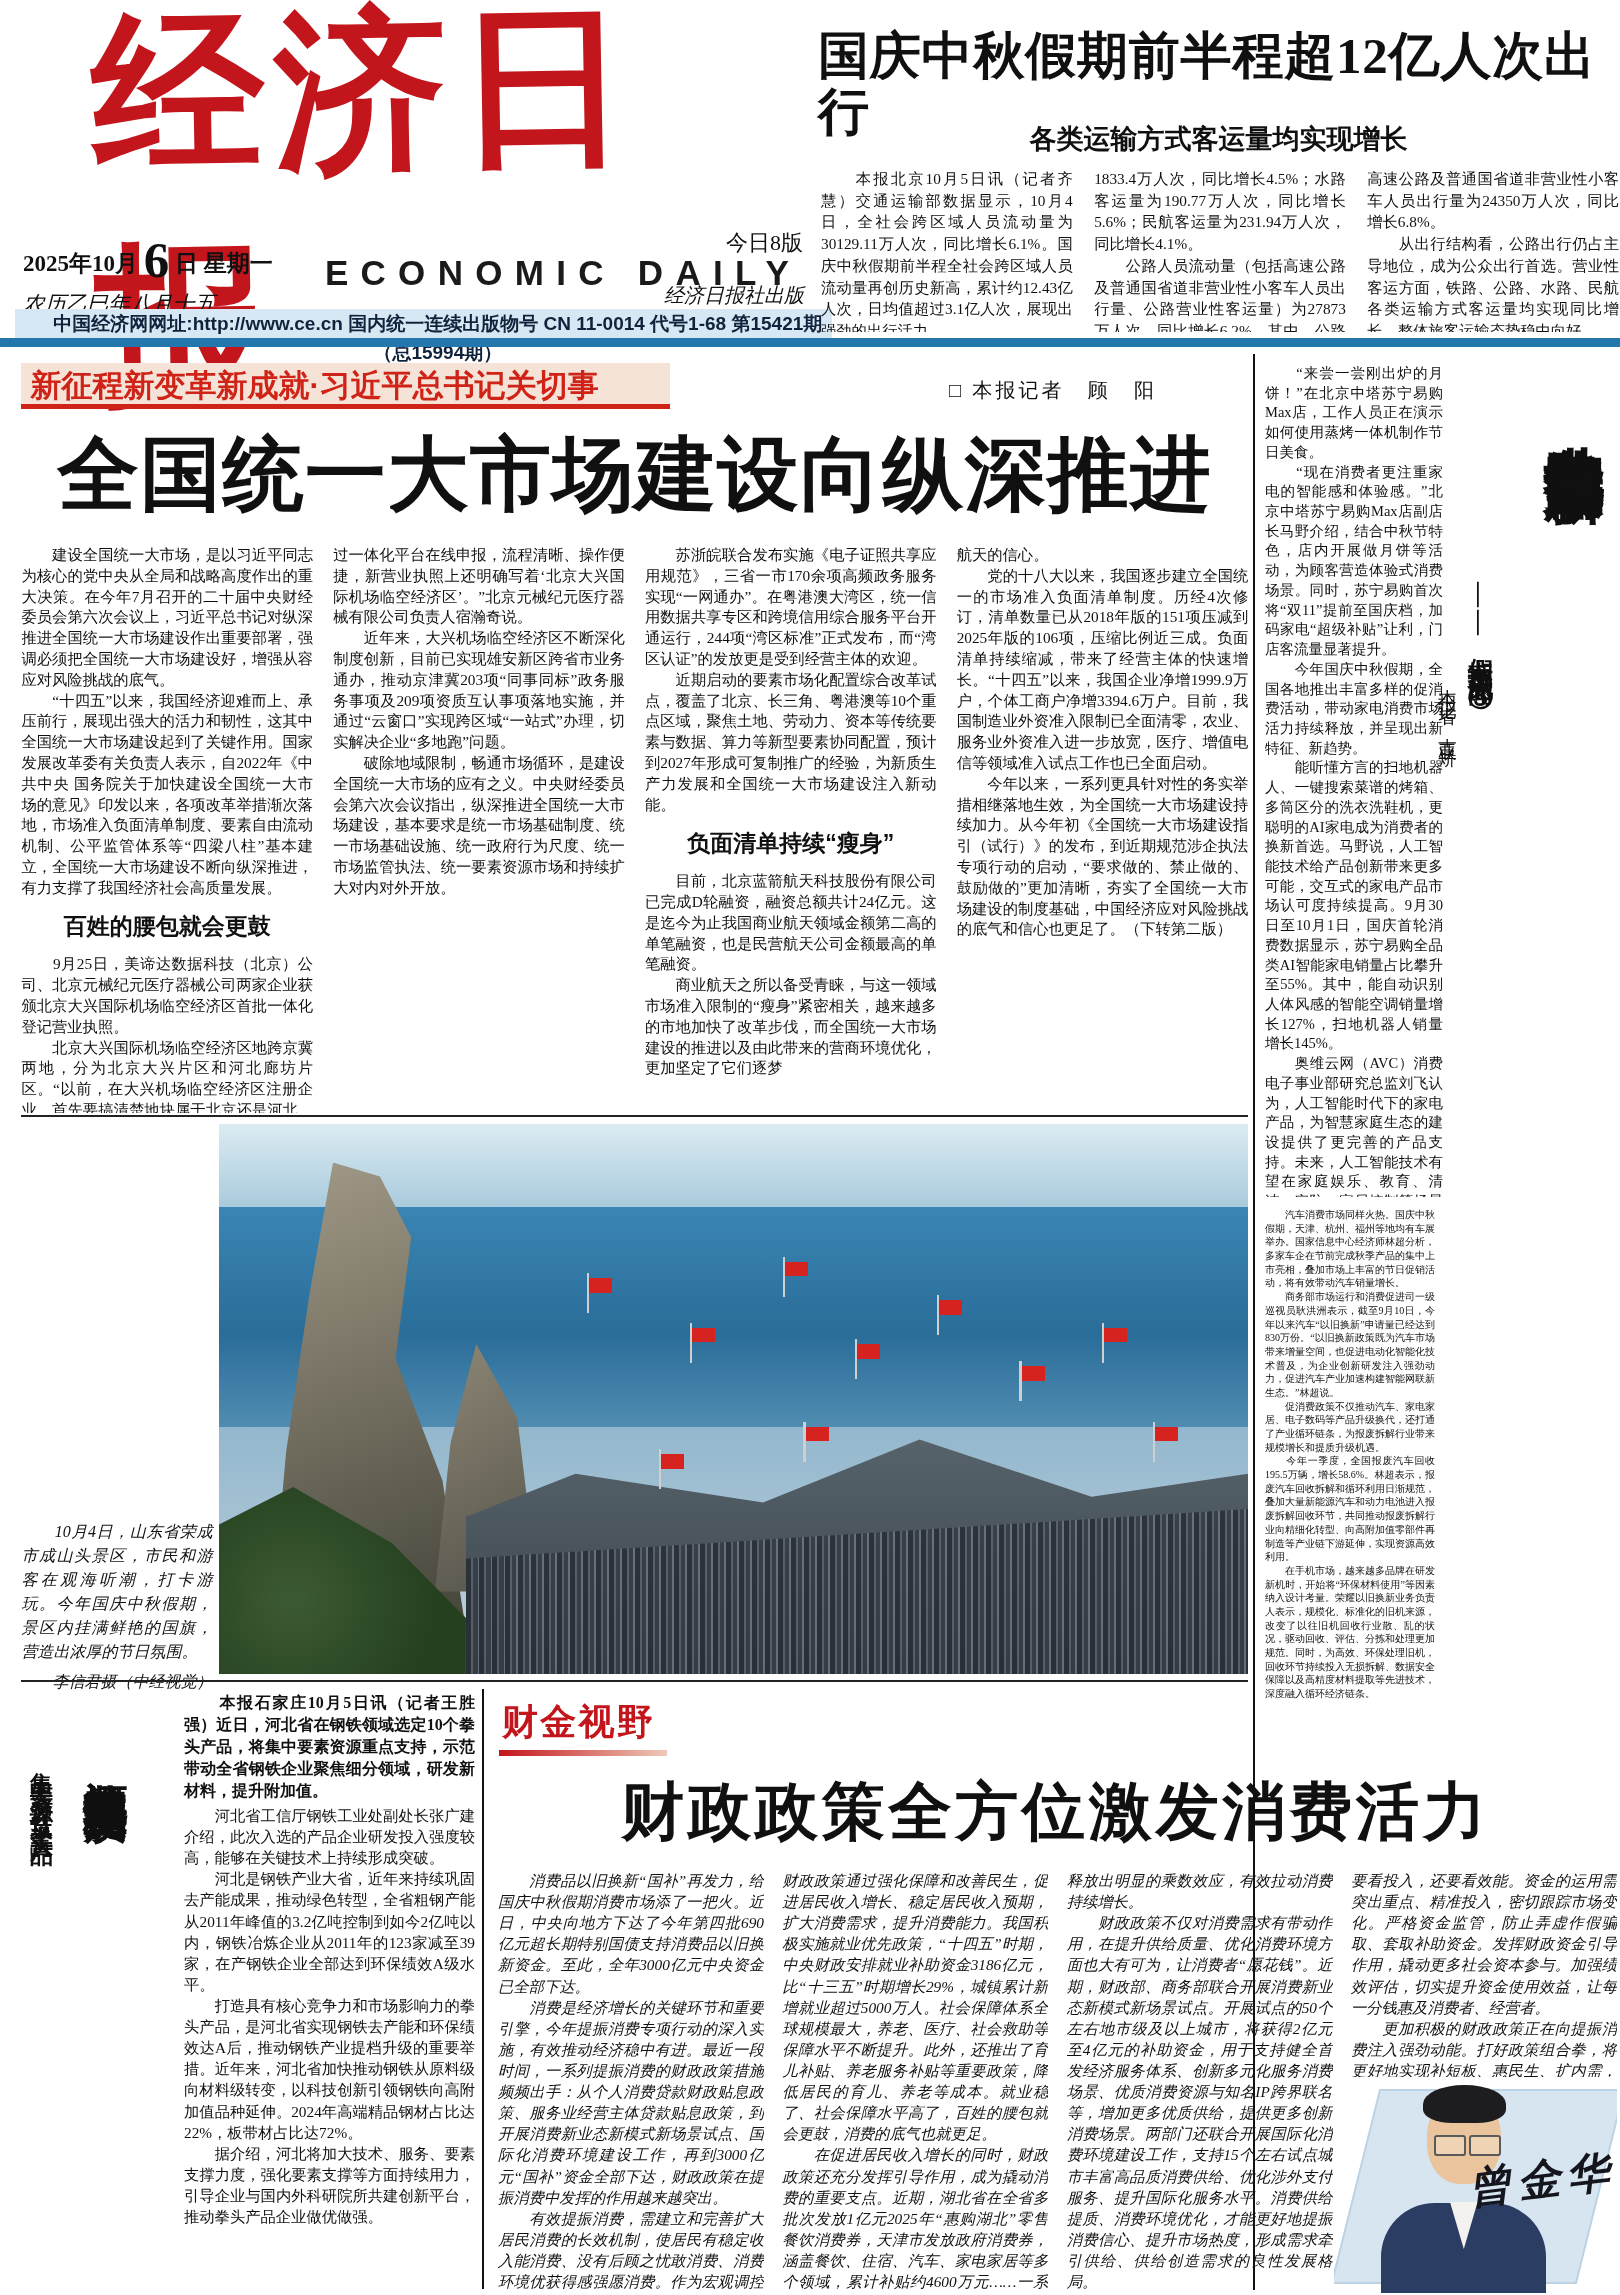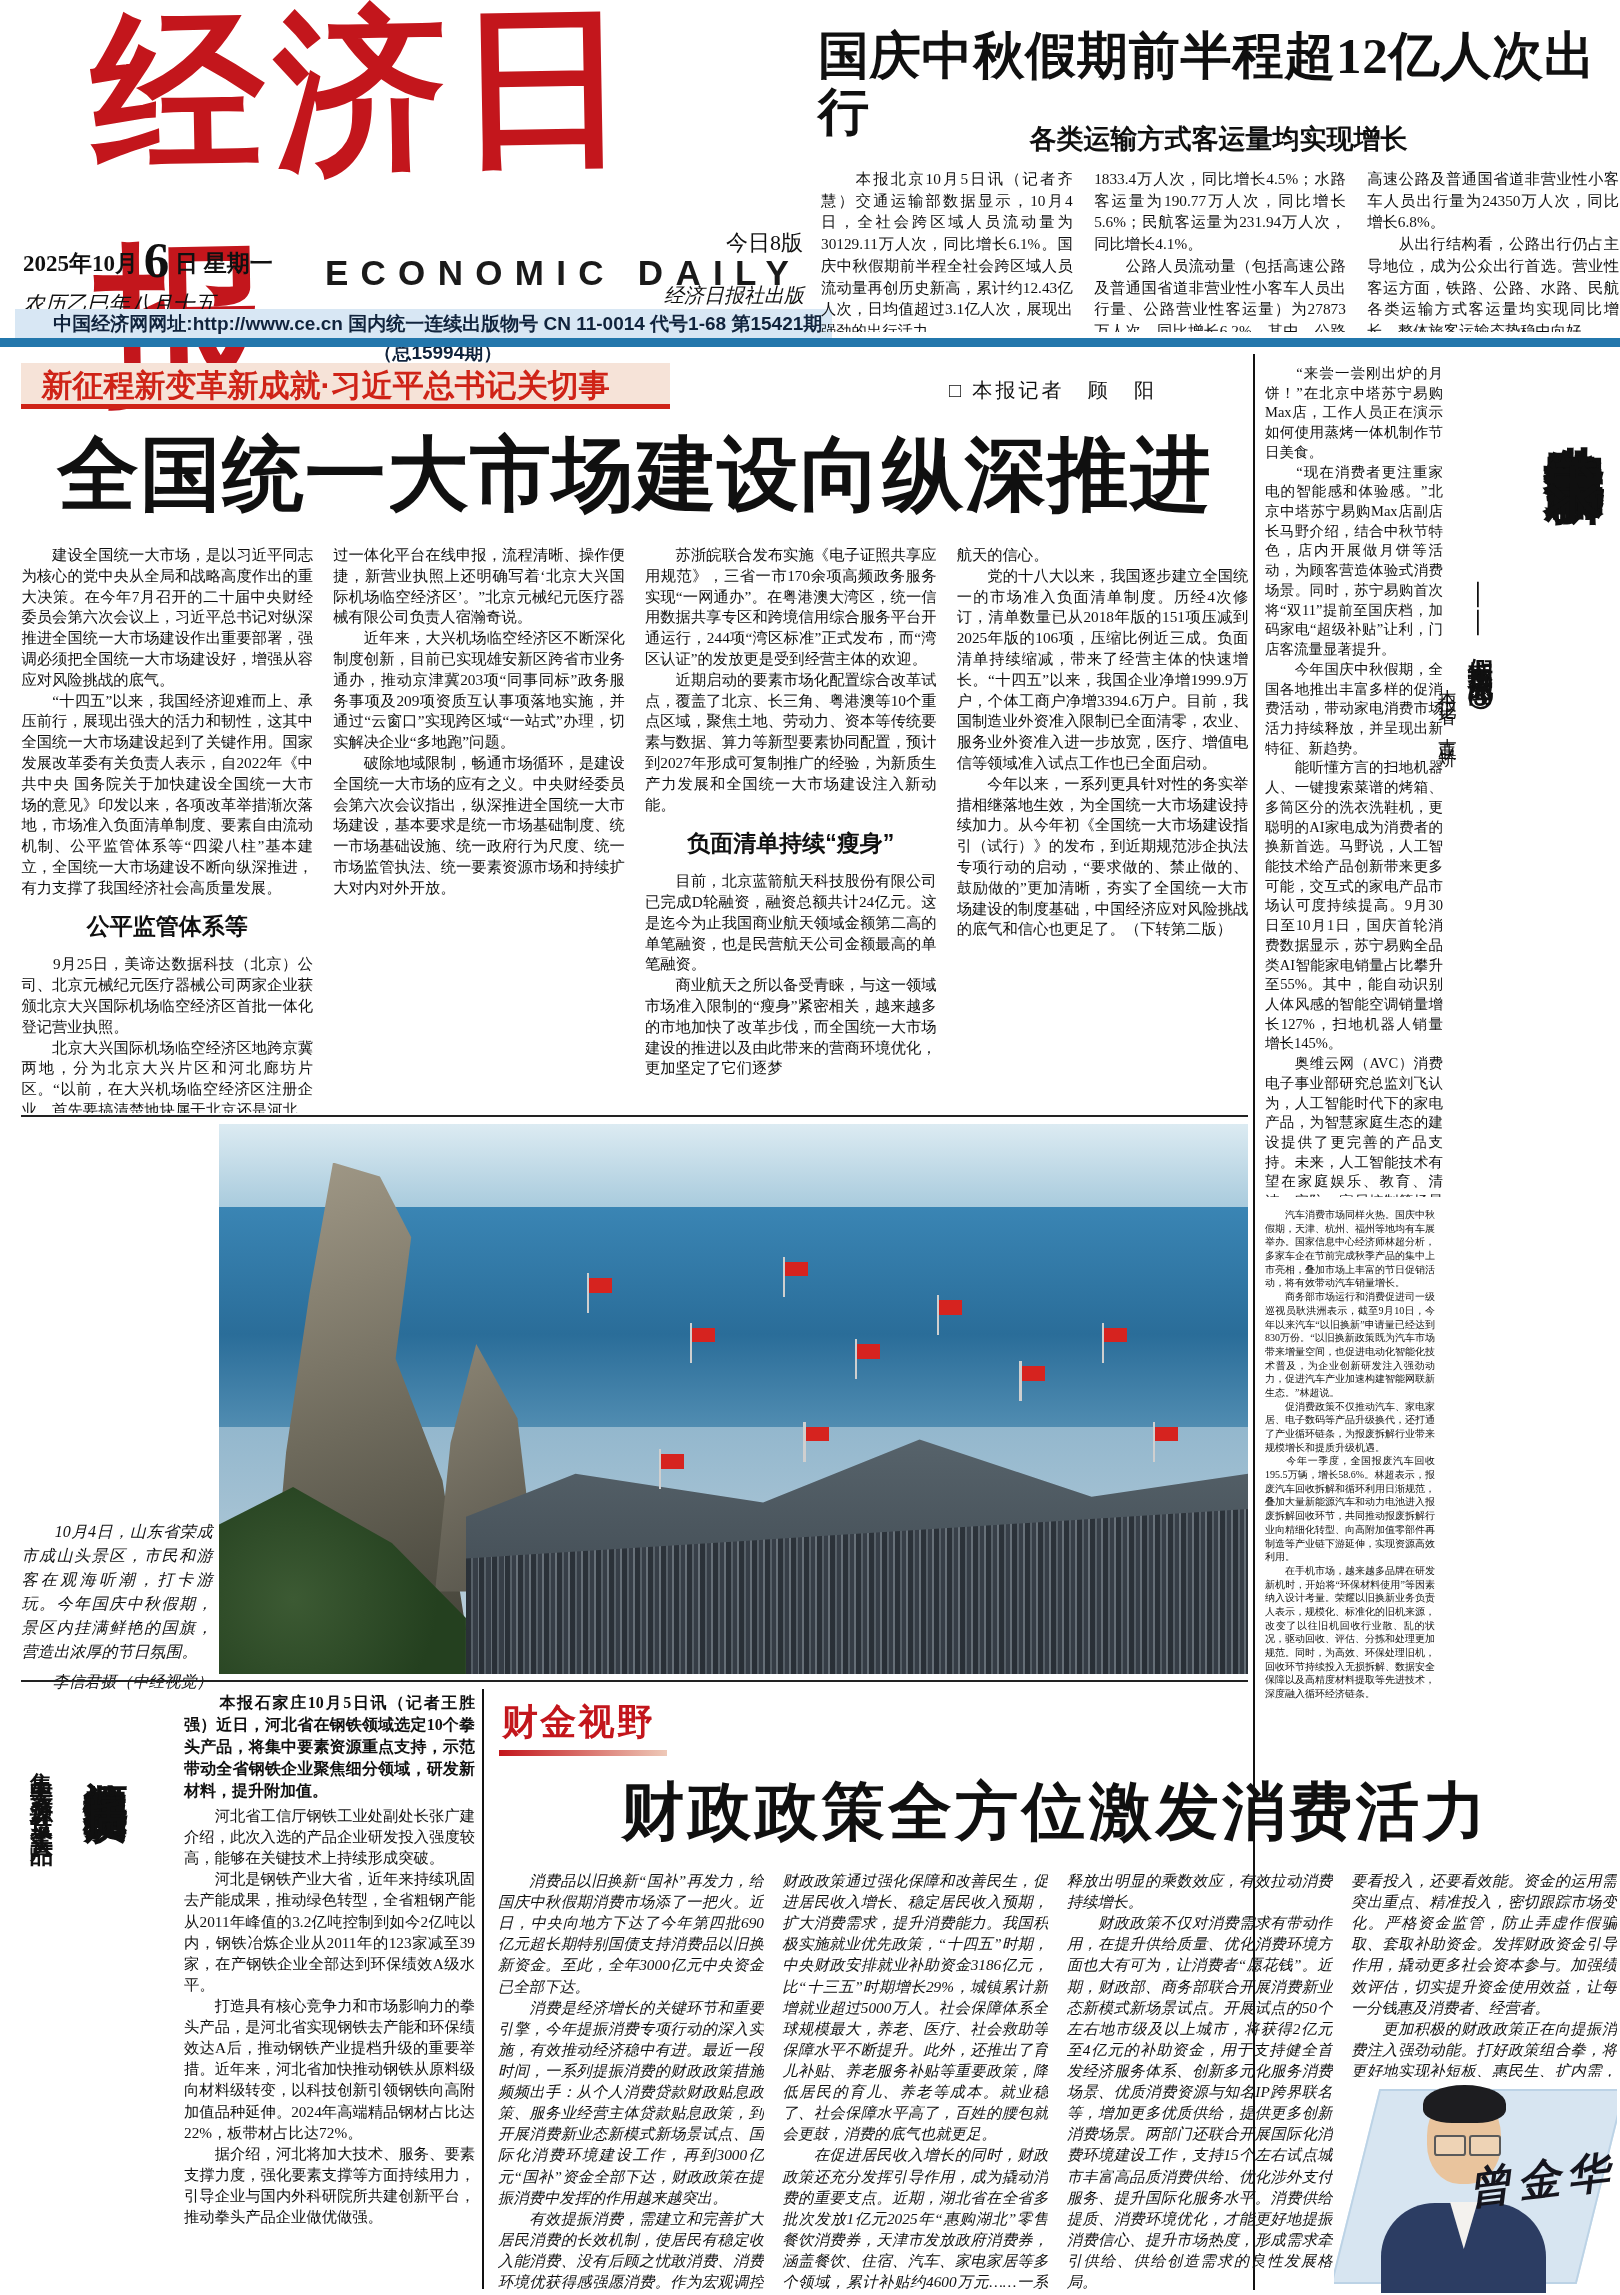--- a/index.html
+++ b/index.html
@@ -16,21 +16,21 @@
   .edition{left:658px;top:231px;width:145px;text-align:right;font-size:22px;line-height:1.1;}
   .publisher{left:636px;top:282px;width:168px;text-align:right;font-size:20px;font-style:italic;}
   .infobar{left:15.3px;top:309px;width:789px;height:29px;background:#d8e7f4;text-align:center;font-size:19px;font-weight:bold;line-height:29px;font-family:"Liberation Sans","DejaVu Sans",sans-serif;color:#10233c;padding-left:28px;}
   .bluerule{left:0;top:338px;width:1621px;height:9.2px;background:#2377ac;}
   
   .ts-headline{left:818px;top:27.6px;width:801px;text-align:left;font-size:51px;font-weight:700;letter-spacing:0.8px;line-height:1.1;}
   .ts-subhead{left:818px;top:121px;width:801px;text-align:center;font-size:27px;font-weight:bold;}
   .ts-cols{left:821px;top:168px;width:798px;height:164px;display:flex;gap:21.4px;}
   .ts-cols>div{flex:1;font-size:15.3px;line-height:1.42;overflow:hidden;}
   
-  .banner{left:21.4px;top:363px;width:649px;height:46px;background:#f6e3d8;border-bottom:5.4px solid #cf2317;color:#cf2317;font-size:31px;font-weight:900;font-family:"Liberation Sans","DejaVu Sans",sans-serif;line-height:46px;padding-left:20px;box-sizing:border-box;}
+  .banner{left:21.4px;top:363px;width:649px;height:46px;background:#f6e3d8;border-bottom:5.4px solid #cf2317;color:#cf2317;font-size:31px;font-weight:900;font-family:"Liberation Sans","DejaVu Sans",sans-serif;line-height:46px;padding-left:9px;box-sizing:border-box;}
   .lead-byline{left:949px;top:377px;width:268px;font-size:20px;letter-spacing:3.1px;}
   .lead-headline{left:21.4px;top:421px;width:1227px;text-align:center;font-size:81px;font-weight:900;font-family:"Liberation Sans","DejaVu Sans",sans-serif;letter-spacing:1.5px;}
   .lead-cols{left:21.4px;top:545px;width:1227px;height:568px;display:flex;gap:20px;}
   .lead-cols>div{flex:1;font-size:15.3px;line-height:1.36;overflow:hidden;}
   .colhead{text-align:center;font-size:23px;font-weight:900;font-family:"Liberation Sans","DejaVu Sans",sans-serif;margin:12.3px 0;}
   .lead-rule{left:21.4px;top:1115px;width:1227px;height:1.5px;background:#222;}
   
   .photo{left:219px;top:1124px;width:1029px;height:550px;overflow:hidden;background:#7ba6c2;}
   .ph-sky{position:absolute;left:0;top:0;width:100%;height:15%;background:linear-gradient(#dcebf2,#a9cbdd);}
   .ph-sea{position:absolute;left:0;top:15%;width:100%;height:42%;background:linear-gradient(#3a85b4,#2a6d99 55%,#5590b4);}
@@ -104,21 +104,21 @@
 　　从出行结构看，公路出行仍占主导地位，成为公众出行首选。营业性客运方面，铁路、公路、水路、民航各类运输方式客运量均实现同比增长，整体旅客运输态势稳中向好。</div>
 </div>
 
 <div class="abs banner">新征程新变革新成就·习近平总书记关切事</div>
 <div class="abs lead-byline">□ 本报记者　顾　阳</div>
 <div class="abs lead-headline">全国统一大市场建设向纵深推进</div>
 <div class="abs lead-cols">
   <div>
     <div class="justify pre">　　建设全国统一大市场，是以习近平同志为核心的党中央从全局和战略高度作出的重大决策。在今年7月召开的二十届中央财经委员会第六次会议上，习近平总书记对纵深推进全国统一大市场建设作出重要部署，强调必须把全国统一大市场建设好，增强从容应对风险挑战的底气。
 　　“十四五”以来，我国经济迎难而上、承压前行，展现出强大的活力和韧性，这其中全国统一大市场建设起到了关键作用。国家发展改革委有关负责人表示，自2022年《中共中央 国务院关于加快建设全国统一大市场的意见》印发以来，各项改革举措渐次落地，市场准入负面清单制度、要素自由流动机制、公平监管体系等“四梁八柱”基本建立，全国统一大市场建设不断向纵深推进，有力支撑了我国经济社会高质量发展。</div>
-    <div class="colhead">公平监管体系等</div>
+    <div class="colhead">百姓的腰包就会更鼓</div>
     <div class="justify pre">　　9月25日，美谛达数据科技（北京）公司、北京元械纪元医疗器械公司两家企业获颁北京大兴国际机场临空经济区首批一体化登记营业执照。
 　　北京大兴国际机场临空经济区地跨京冀两地，分为北京大兴片区和河北廊坊片区。“以前，在大兴机场临空经济区注册企业，首先要搞清楚地块属于北京还是河北，两地流程不一样，办业务心里没底；现在，通</div>
   </div>
   <div class="justify pre">过一体化平台在线申报，流程清晰、操作便捷，新营业执照上还明确写着‘北京大兴国际机场临空经济区’。”北京元械纪元医疗器械有限公司负责人宿瀚奇说。
 　　近年来，大兴机场临空经济区不断深化制度创新，目前已实现雄安新区跨省市业务通办，推动京津冀203项“同事同标”政务服务事项及209项资质互认事项落地实施，并通过“云窗口”实现跨区域“一站式”办理，切实解决企业“多地跑”问题。
 　　破除地域限制，畅通市场循环，是建设全国统一大市场的应有之义。中央财经委员会第六次会议指出，纵深推进全国统一大市场建设，基本要求是统一市场基础制度、统一市场基础设施、统一政府行为尺度、统一市场监管执法、统一要素资源市场和持续扩大对内对外开放。</div>
   <div>
     <div class="justify pre">　　苏浙皖联合发布实施《电子证照共享应用规范》，三省一市170余项高频政务服务实现“一网通办”。在粤港澳大湾区，统一信用数据共享专区和跨境信用综合服务平台开通运行，244项“湾区标准”正式发布，而“湾区认证”的发放更是受到经营主体的欢迎。
 　　近期启动的要素市场化配置综合改革试点，覆盖了北京、长三角、粤港澳等10个重点区域，聚焦土地、劳动力、资本等传统要素与数据、算力等新型要素协同配置，预计到2027年形成可复制推广的经验，为新质生产力发展和全国统一大市场建设注入新动能。</div>
     <div class="colhead">负面清单持续“瘦身”</div>

